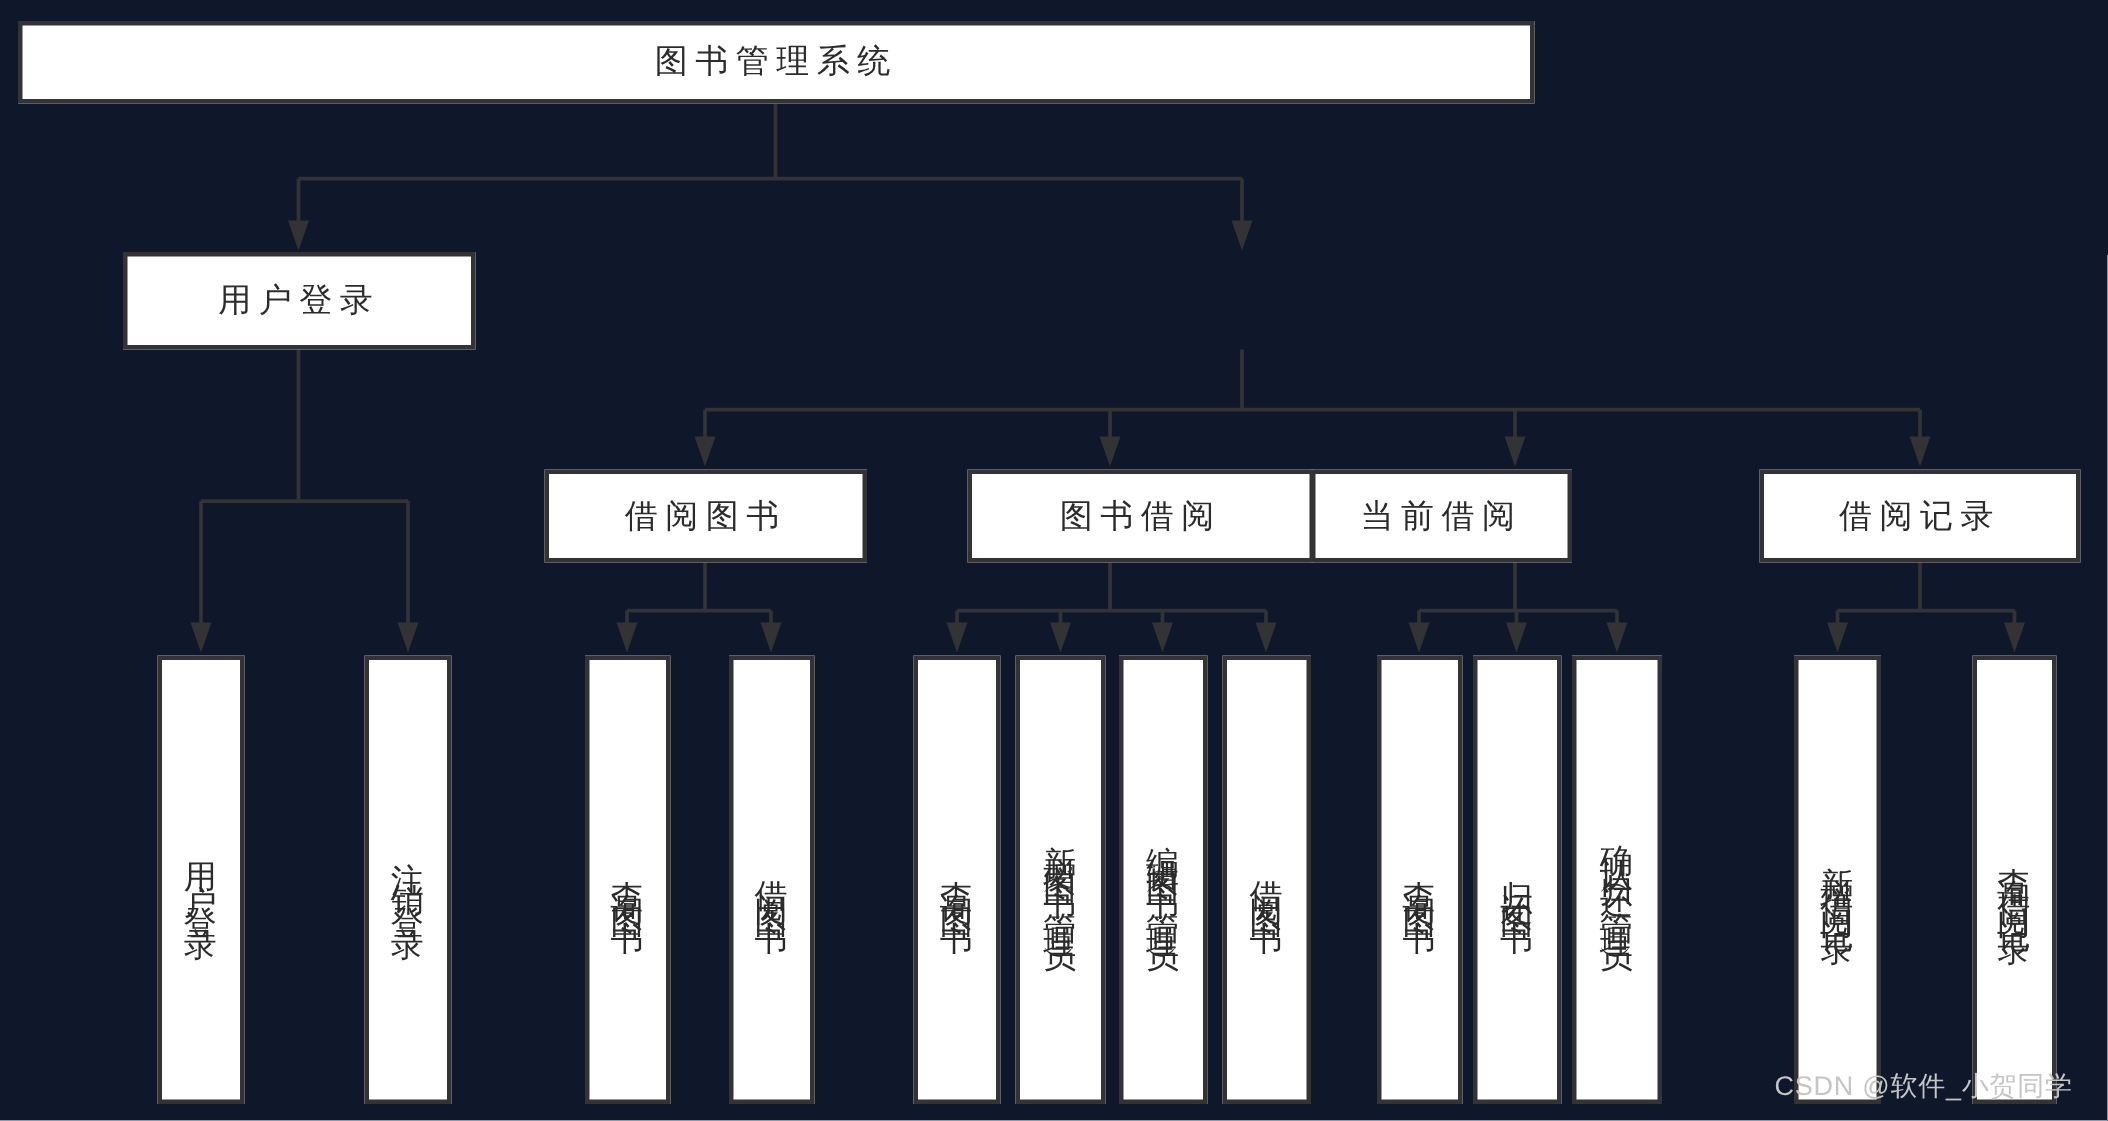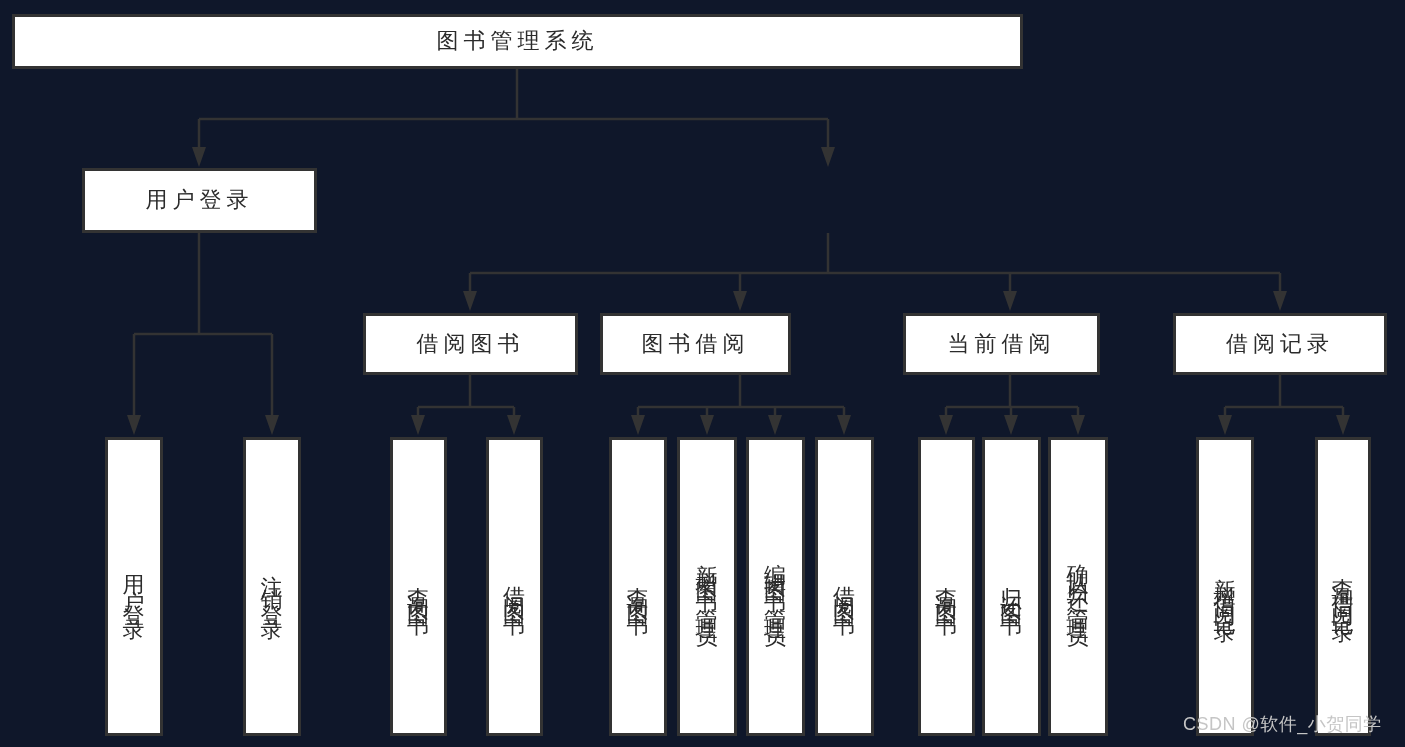--- a/index.html
+++ b/index.html
@@ -73,24 +73,24 @@
     <span class="lbl">图书管理系统</span>
   </div>
 
   <div class="node l2" style="left:82px;width:235px">
     <span class="lbl">用户登录</span>
   </div>
 
   <div class="node l3" style="left:363px;width:215px">
     <span class="lbl">借阅图书</span>
   </div>
-  <div class="node l3" style="left:600px;width:191px">
+  <div class="node l3" style="left:645px;width:231px">
     <span class="lbl">图书借阅</span>
   </div>
-  <div class="node l3" style="left:903px;width:197px">
+  <div class="node l3" style="left:874px;width:174px">
     <span class="lbl">当前借阅</span>
   </div>
   <div class="node l3" style="left:1173px;width:214px">
     <span class="lbl">借阅记录</span>
   </div>
 
   <div class="node leaf loose" style="left:105px;width:58px">
     <span class="lbl">用户登录</span>
   </div>
   <div class="node leaf loose" style="left:243px;width:58px">

